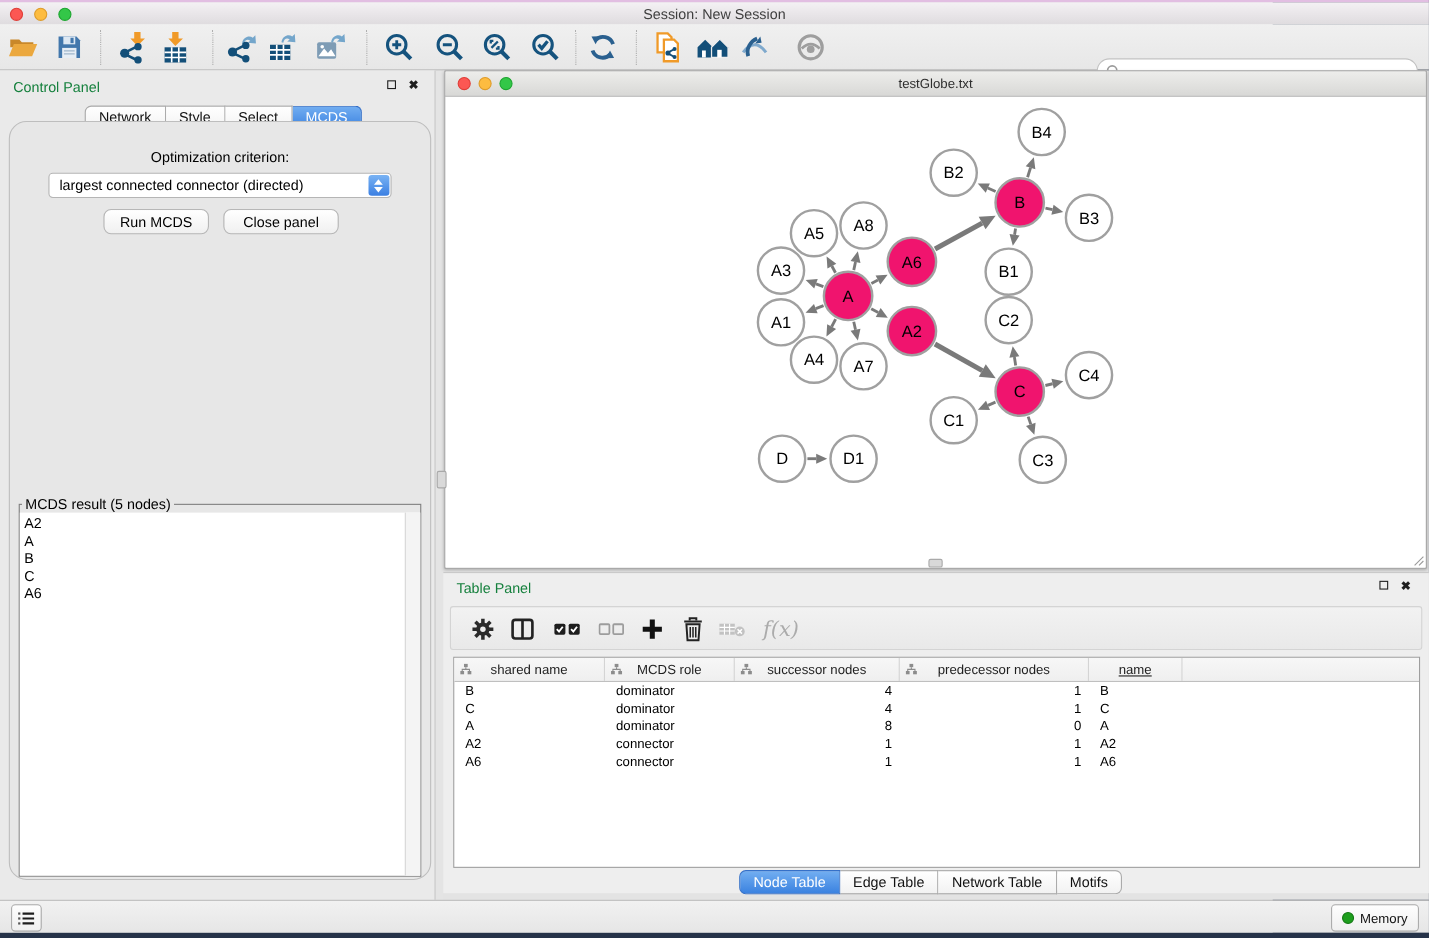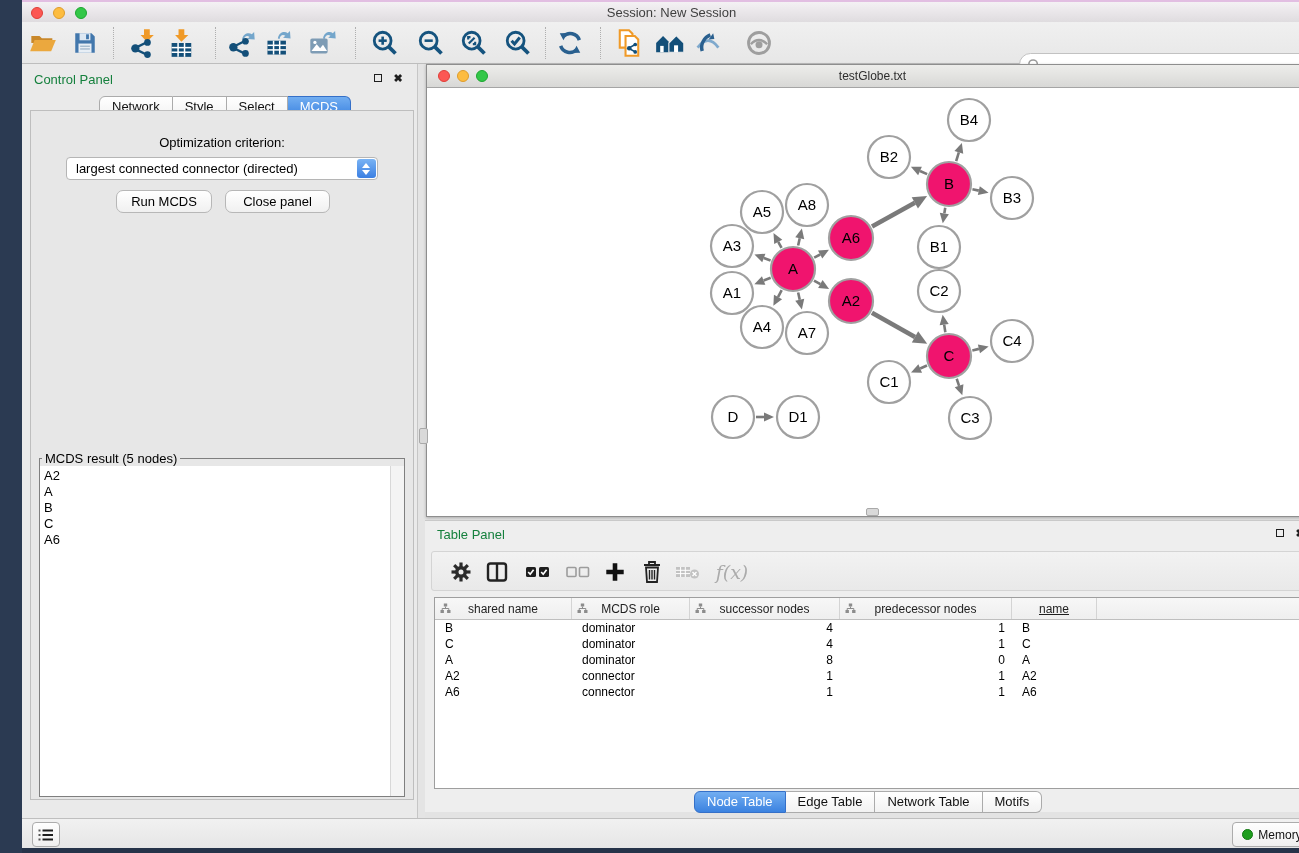--- a/index.html
+++ b/index.html
@@ -1,18 +1,18 @@
 <!DOCTYPE html>
 <html><head>
 <meta charset="utf-8">
 <style>
   * { margin:0; padding:0; box-sizing:border-box; }
   html,body { width:1299px; height:853px; }
   body { font-family:"Liberation Sans", sans-serif; background:#2B3A52; overflow:hidden; }
-  #app { position:absolute; left:0; top:0; width:1157px; height:853px; background:#E4E4E4;margin-left:22px; }
+  #app { position:absolute; left:0; top:0; width:1157px; height:853px; background:#E4E4E4; }
 
   
   #titlebar { position:absolute; left:0; top:0; width:1299px; height:22px;
     background:linear-gradient(#F4F1F4,#DFDCDF); border-top:2px solid #E2BEE2; }
   #titlebar .win-title { position:absolute; left:0; right:0; top:3px; text-align:center;
     font-size:13px; color:#3F3F3F; }
   .traffic { position:absolute; width:12px; height:12px; border-radius:50%; top:5px; }
   .t-red { background:#FC5753; border:1px solid #DF3E38; }
   .t-yellow { background:#FDBC40; border:1px solid #DE9C2B; }
   .t-green { background:#33C748; border:1px solid #1DA630; }
@@ -39,21 +39,21 @@
 
   .seg-tabs { position:absolute; display:flex; }
   .seg-tab { height:22px; line-height:20px; padding:0 12px; font-size:13px; color:#111;
     background:linear-gradient(#FFFFFF,#F2F2F2); border:1px solid #ABABAB; border-left:none;
     text-align:center; cursor:pointer; }
   .seg-tab:first-child { border-left:1px solid #ABABAB; border-radius:6px 0 0 6px; }
   .seg-tab:last-child { border-radius:0 6px 6px 0; }
   .seg-tab.active { background:linear-gradient(#72AEF1,#3B82E0); color:#FFF; border-color:#3570C8; }
 
   #cp-pane { position:absolute; left:8px; top:46px; width:384px; height:690px;
-    background:#E7E7E7; border:1px solid #BEBEBE; border-radius:0; }
+    background:#E7E7E7; border:1px solid #BEBEBE; border-radius:16px; }
   #opt-label { position:absolute; left:0; right:0; top:24px; text-align:center; font-size:13px; color:#000; }
   #criterion-select { position:absolute; left:35px; top:46px; width:312px; height:23px;
     background:#FFF; border:1px solid #B5B5B5; border-radius:4px; cursor:pointer; }
   #criterion-select .sel-text { position:absolute; left:9px; top:3px; font-size:13px; color:#000; }
   #criterion-select .stepper { position:absolute; right:1px; top:1px; width:19px; height:19px;
     background:linear-gradient(#79B3F4,#3B7FE2); border-radius:3px; }
   .tri-up { position:absolute; left:5px; top:4px; width:0; height:0;
     border-left:4.5px solid transparent; border-right:4.5px solid transparent; border-bottom:5px solid #FFF; }
   .tri-down { position:absolute; left:5px; bottom:3px; width:0; height:0;
     border-left:4.5px solid transparent; border-right:4.5px solid transparent; border-top:5px solid #FFF; }

